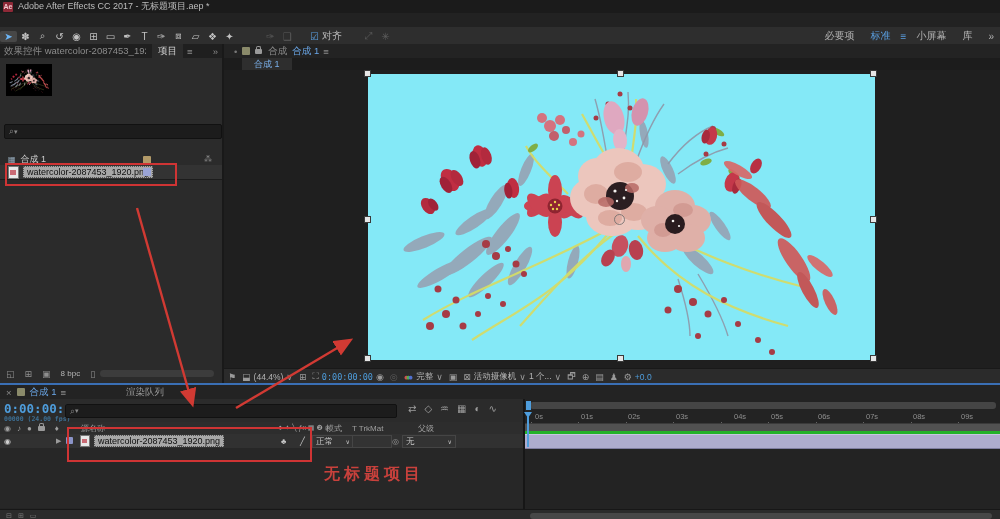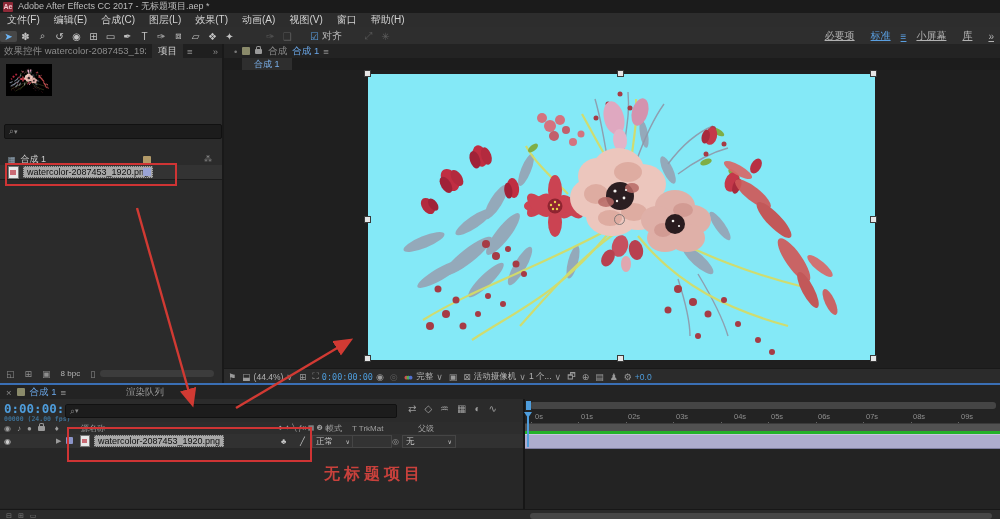--- a/index.html
+++ b/index.html
@@ -11,21 +11,21 @@
   
   #titlebar{left:0;top:0;width:1000px;height:13px;background:#1b1b1b;font-size:9px;color:#bdbdbd;}
   #appicon{width:10px;height:10px;background:#8e2937;color:#f0c9ce;font-size:7px;line-height:10px;
            text-align:center;margin:0 5px 0 3px;border-radius:1px;font-weight:bold;}
   #menubar{left:0;top:13px;width:1000px;height:14px;background:#2d2d2d;font-size:10px;color:#d2d2d2;}
   #menubar span{margin:0 7px;}
   #toolbar{left:0;top:27px;width:1000px;height:18px;background:#2e2e2e;border-bottom:1px solid #141414;font-size:11px;}
   .tool{width:17px;text-align:center;color:#c2c2c2;font-size:10px;}
   .tool.active{color:#6cb5f5;background:#474747;border-radius:2px;}
   .tool.dim{color:#5c5c5c;}
-  .ws{font-size:10px;color:#b2b2b2;margin:0 8px;text-decoration:underline;}
+  .ws{font-size:10px;color:#b2b2b2;margin:0 8px;}
   .ws.active{color:#5a9fe0;}
   
   .panel-tabs{background:#1f1f1f;font-size:9.5px;color:#8c8c8c;height:14px;}
   .tab-active{background:#2b2b2b;color:#cfcfcf;padding:0 6px;height:14px;display:flex;align-items:center;}
   .burger{color:#8a8a8a;margin:0 4px;}
   #project-panel{left:0;top:44px;width:222px;height:339px;background:#2b2b2b;border-right:2px solid #191919;}
   .dimtxt{color:#9a9a9a;}
   .searchbox{background:#1c1c1c;border:1px solid #111;border-radius:2px;color:#888;font-size:9px;
              display:flex;align-items:center;padding:0 4px;}
   .colhead{background:#2f2f2f;border-top:1px solid #1c1c1c;border-bottom:1px solid #1c1c1c;
@@ -61,31 +61,20 @@
 </head>
 <body>
 
 <div id="app">
 
   <div class="abs row" id="titlebar">
     <div id="appicon">Ae</div>
     <span>Adobe After Effects CC 2017 - 无标题项目.aep *</span>
   </div>
 
-  <div class="abs row" id="menubar">
-    <span>文件(F)</span>
-    <span>编辑(E)</span>
-    <span>合成(C)</span>
-    <span>图层(L)</span>
-    <span>效果(T)</span>
-    <span>动画(A)</span>
-    <span>视图(V)</span>
-    <span>窗口</span>
-    <span>帮助(H)</span>
-  </div>
 
   <div class="abs row" id="toolbar">
     <span class="tool active">➤</span>
     <span class="tool">✽</span>
     <span class="tool">⌕</span>
     <span class="tool">↺</span>
     <span class="tool">◉</span>
     <span class="tool">⊞</span>
     <span class="tool">▭</span>
     <span class="tool">✒</span>

